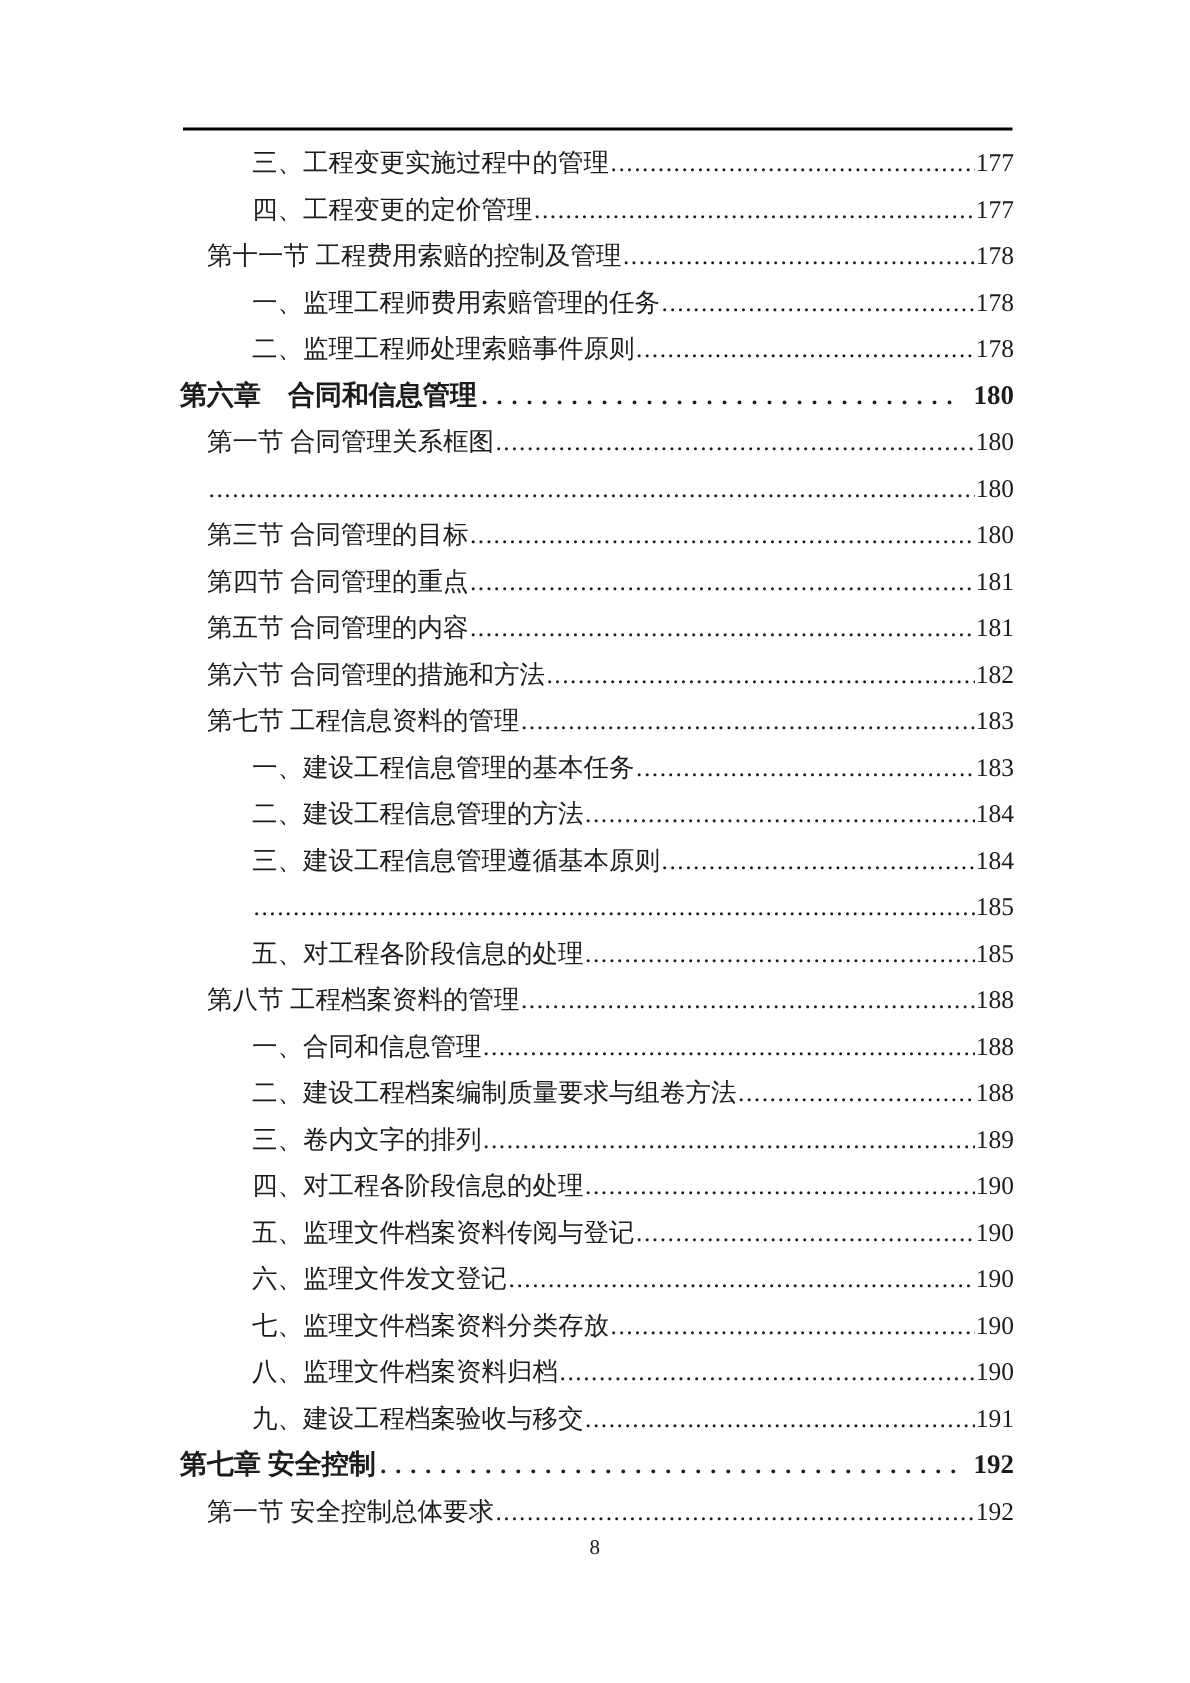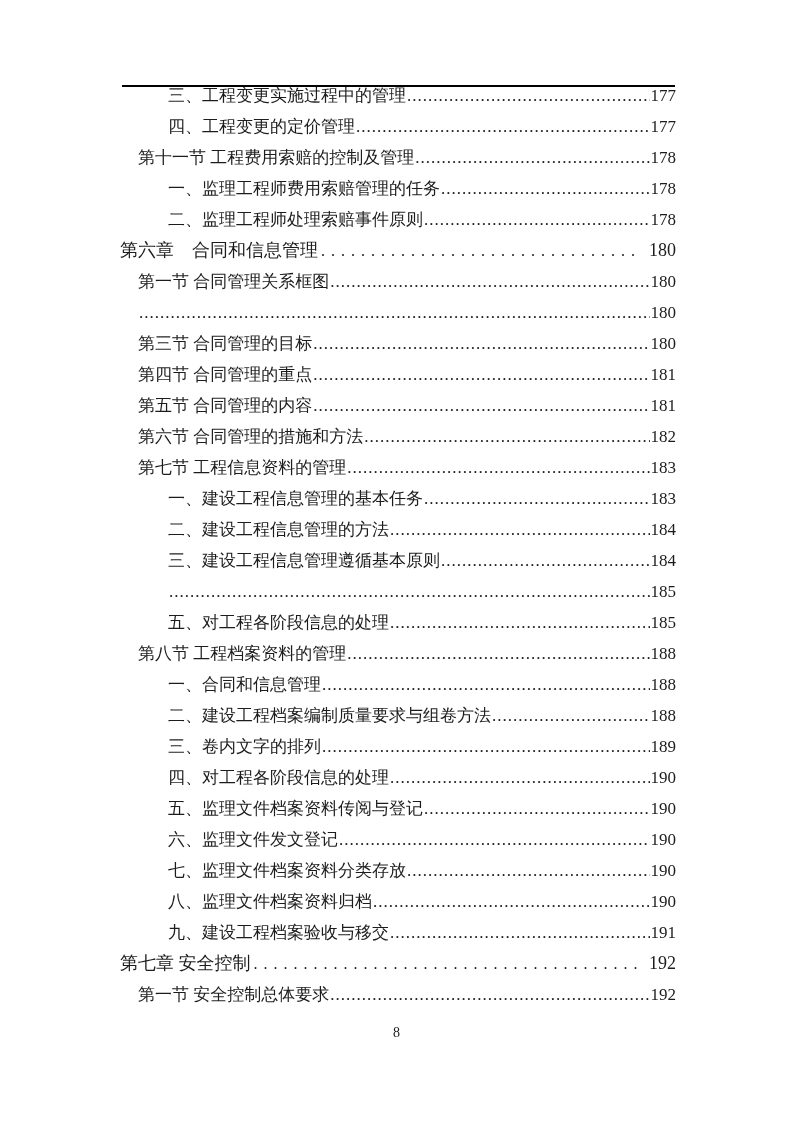--- a/index.html
+++ b/index.html
@@ -20,21 +20,21 @@
     position: absolute;
     left: 122px;
     top: 85px;
     width: 553px;
     height: 2px;
     background: #000000;
   }
   .toc {
     position: absolute;
     left: 120px;
-    top: 80px;
+    top: 93px;
     width: 556px;
   }
   .row {
     display: flex;
     align-items: baseline;
     height: 31px;
     line-height: 31px;
     font-size: 17px;
     white-space: nowrap;
   }
@@ -49,21 +49,21 @@
     margin: 0 1px;
     letter-spacing: 1px;
   }
   .row .pagenum {
     flex: 0 0 auto;
     text-align: right;
   }
   
   .row.chapter {
     font-size: 18px;
-    font-weight: normal;
+    font-weight: bold;
   }
   .row.chapter .leader {
     font-size: 16px;
     letter-spacing: 6px;
     margin-left: 3px;
   }
   .row.chapter .pagenum {
     padding-left: 9px;
   }
   

